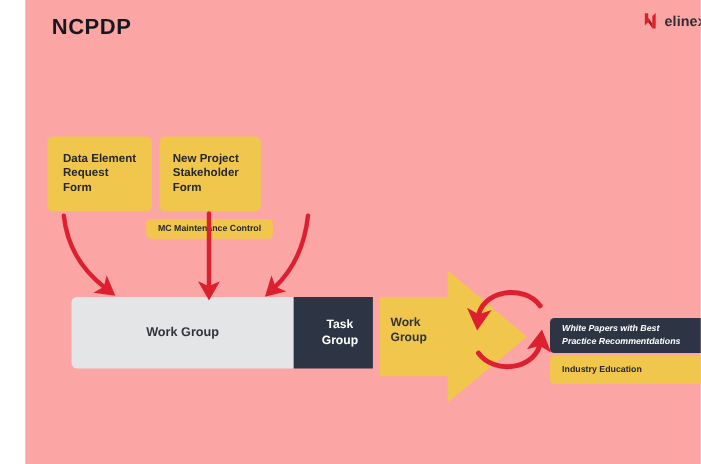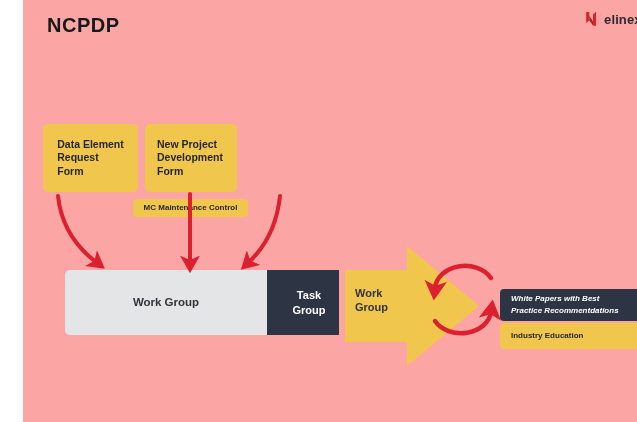--- a/index.html
+++ b/index.html
@@ -181,21 +181,21 @@
   </div>
 
   <div class="node input-card" id="input-0" style="left:20px; top:124px; width:95px; height:68px;justify-content:center;">
     <span class="label">Data Element
 Request
 Form</span>
   </div>
 
   <div class="node input-card" id="input-1" style="left:122px; top:124px; width:92px; height:68px;">
     <span class="label">New Project
-Development
+Stakeholder
 Form</span>
   </div>
 
 
   <div class="node" id="mc-pill" style="left:110px; top:199px; width:115px; height:18px;">
     <span class="label">MC Maintenance Control</span>
   </div>
 
   <div class="node" id="work-group-main" style="left:42px; top:270px; width:202px; height:65px;">
     <span class="label">Work Group</span>

